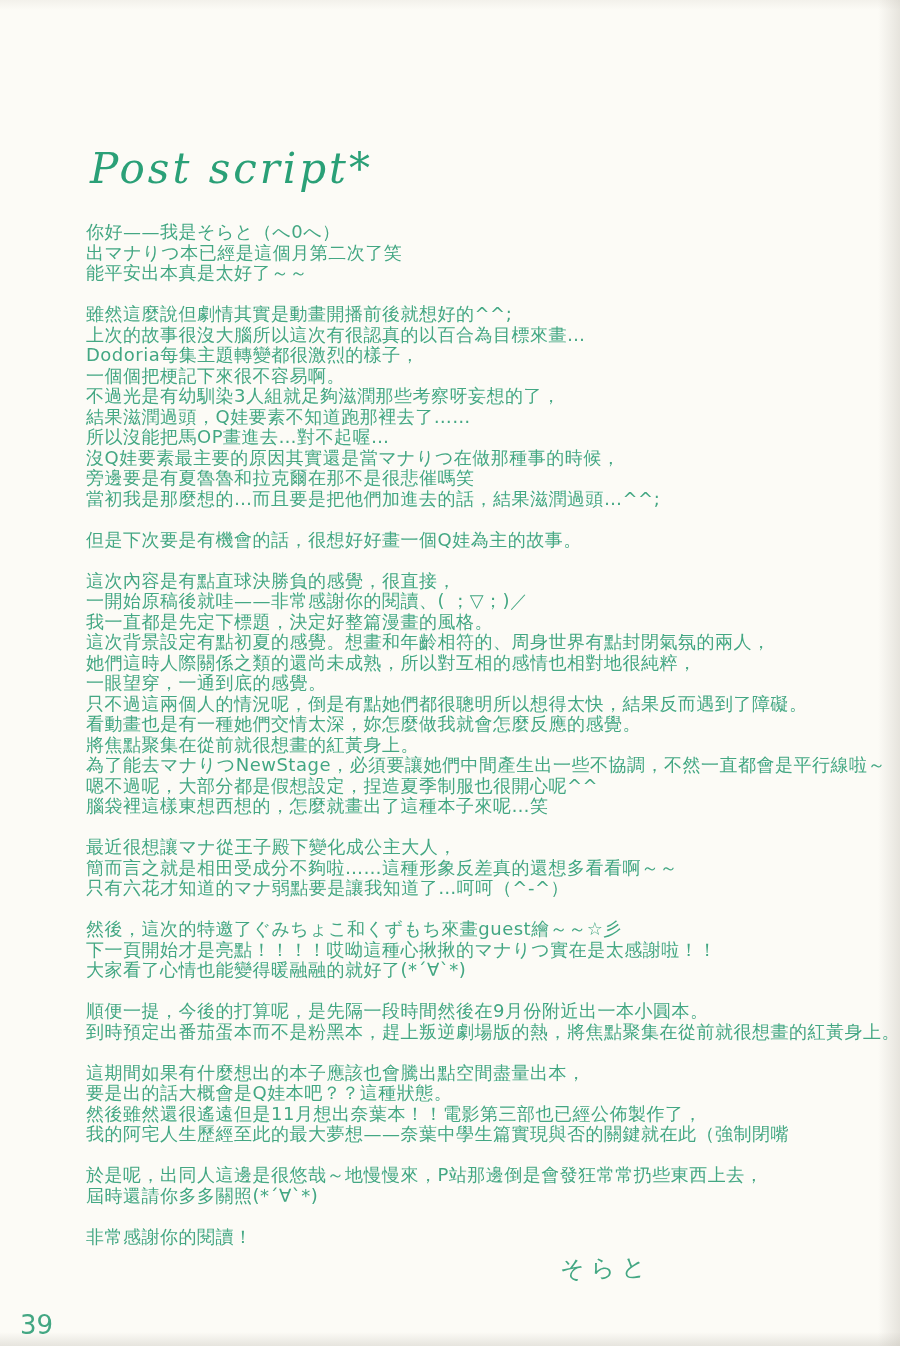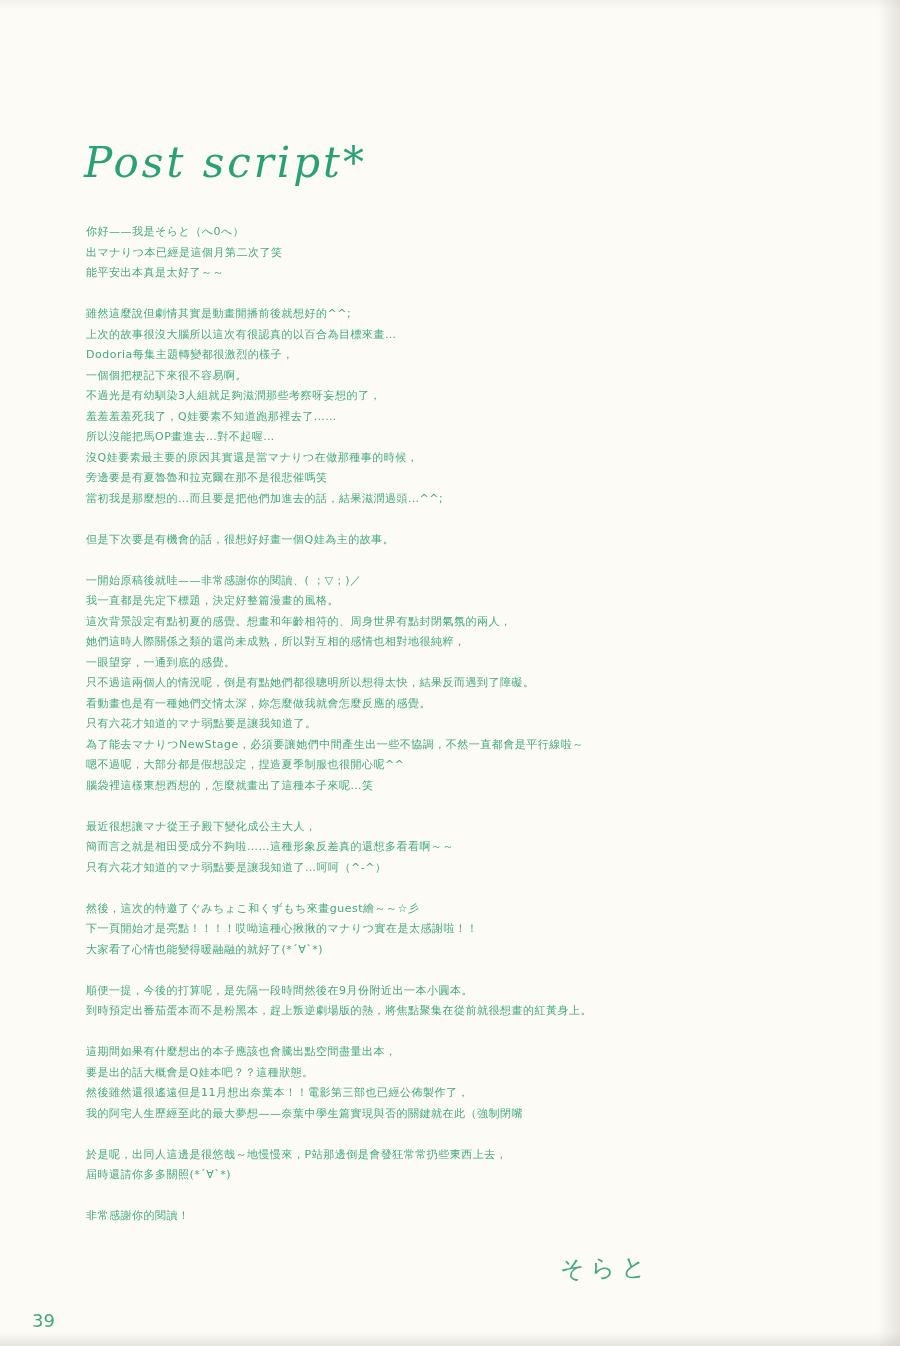--- a/index.html
+++ b/index.html
@@ -20,97 +20,98 @@
     background:
       linear-gradient(to left, rgba(190,185,175,0.35) 0px, rgba(190,185,175,0.0) 22px),
       linear-gradient(to top, rgba(180,175,165,0.30) 0px, rgba(180,175,165,0.0) 14px),
       linear-gradient(to bottom, rgba(200,195,185,0.18) 0px, rgba(200,195,185,0.0) 10px),
       #fcfbf6;
   }
   .page-title {
     position: absolute;
     left: 84px;
     top: 138px;
-    margin: 0;
+    margin: 6px;
     font-family: "DejaVu Serif", serif;
     font-style: italic;
     font-weight: normal;
     font-size: 42px;
     letter-spacing: 3px;
     color: var(--title-color, #2aa077);
   }
   .text-body {
     position: absolute;
     left: 86px;
     top: 222px;
     right: 20px;
     color: var(--text-color, #43a783);
-    font-size: 11px;
+    font-size: 18px;
     line-height: 20.5px;
     letter-spacing: 0.5px;
   }
   .paragraph {
     margin: 0 0 20.5px 0;
   }
   .line {
     white-space: nowrap;
   }
   .signature {
     position: absolute;
     left: 560px;
     top: 1252px;
     color: var(--text-color, #43a783);
     font-size: 24px;
     letter-spacing: 6px;
     transform: rotate(-2deg);
   }
   .page-number {
     position: absolute;
-    left: 32px;
+    left: 20px;
     top: 1310px;
     color: var(--text-color, #43a783);
-    font-size: 18px;
+    font-size: 26px;
   }
 </style>
 </head>
 <body style="--text-color: #43a783; --title-color: #2aa077; background: rgb(252, 251, 246);">
 
 <div class="page">
   <h1 class="page-title">Post script*</h1>
 
   <div class="text-body">
       <div class="paragraph">
         <div class="line">你好——我是そらと（へ0へ）</div>
         <div class="line">出マナりつ本已經是這個月第二次了笑</div>
         <div class="line">能平安出本真是太好了～～</div>
       </div>
       <div class="paragraph">
         <div class="line">雖然這麼說但劇情其實是動畫開播前後就想好的^^;</div>
         <div class="line">上次的故事很沒大腦所以這次有很認真的以百合為目標來畫…</div>
         <div class="line">Dodoria每集主題轉變都很激烈的樣子，</div>
         <div class="line">一個個把梗記下來很不容易啊。</div>
         <div class="line">不過光是有幼馴染3人組就足夠滋潤那些考察呀妄想的了，</div>
-        <div class="line">羞羞羞羞死我了，Q娃要素不知道跑那裡去了……</div>
+        <div class="line">結果滋潤過頭，Q娃要素不知道跑那裡去了……</div>
         <div class="line">所以沒能把馬OP畫進去…對不起喔…</div>
         <div class="line">沒Q娃要素最主要的原因其實還是當マナりつ在做那種事的時候，</div>
         <div class="line">旁邊要是有夏魯魯和拉克爾在那不是很悲催嗎笑</div>
         <div class="line">當初我是那麼想的…而且要是把他們加進去的話，結果滋潤過頭…^^;</div>
       </div>
       <div class="paragraph">
         <div class="line">但是下次要是有機會的話，很想好好畫一個Q娃為主的故事。</div>
       </div>
       <div class="paragraph">
+        <div class="line">這次內容是有點直球決勝負的感覺，很直接，</div>
         <div class="line">一開始原稿後就哇——非常感謝你的閱讀、( ；▽；)／</div>
         <div class="line">我一直都是先定下標題，決定好整篇漫畫的風格。</div>
         <div class="line">這次背景設定有點初夏的感覺。想畫和年齡相符的、周身世界有點封閉氣氛的兩人，</div>
         <div class="line">她們這時人際關係之類的還尚未成熟，所以對互相的感情也相對地很純粹，</div>
         <div class="line">一眼望穿，一通到底的感覺。</div>
         <div class="line">只不過這兩個人的情況呢，倒是有點她們都很聰明所以想得太快，結果反而遇到了障礙。</div>
         <div class="line">看動畫也是有一種她們交情太深，妳怎麼做我就會怎麼反應的感覺。</div>
-        <div class="line">只有六花才知道的マナ弱點要是讓我知道了。</div>
+        <div class="line">將焦點聚集在從前就很想畫的紅黃身上。</div>
         <div class="line">為了能去マナりつNewStage，必須要讓她們中間產生出一些不協調，不然一直都會是平行線啦～</div>
         <div class="line">嗯不過呢，大部分都是假想設定，捏造夏季制服也很開心呢^^</div>
         <div class="line">腦袋裡這樣東想西想的，怎麼就畫出了這種本子來呢…笑</div>
       </div>
       <div class="paragraph">
         <div class="line">最近很想讓マナ從王子殿下變化成公主大人，</div>
         <div class="line">簡而言之就是相田受成分不夠啦……這種形象反差真的還想多看看啊～～</div>
         <div class="line">只有六花才知道的マナ弱點要是讓我知道了…呵呵（^-^）</div>
       </div>
       <div class="paragraph">

